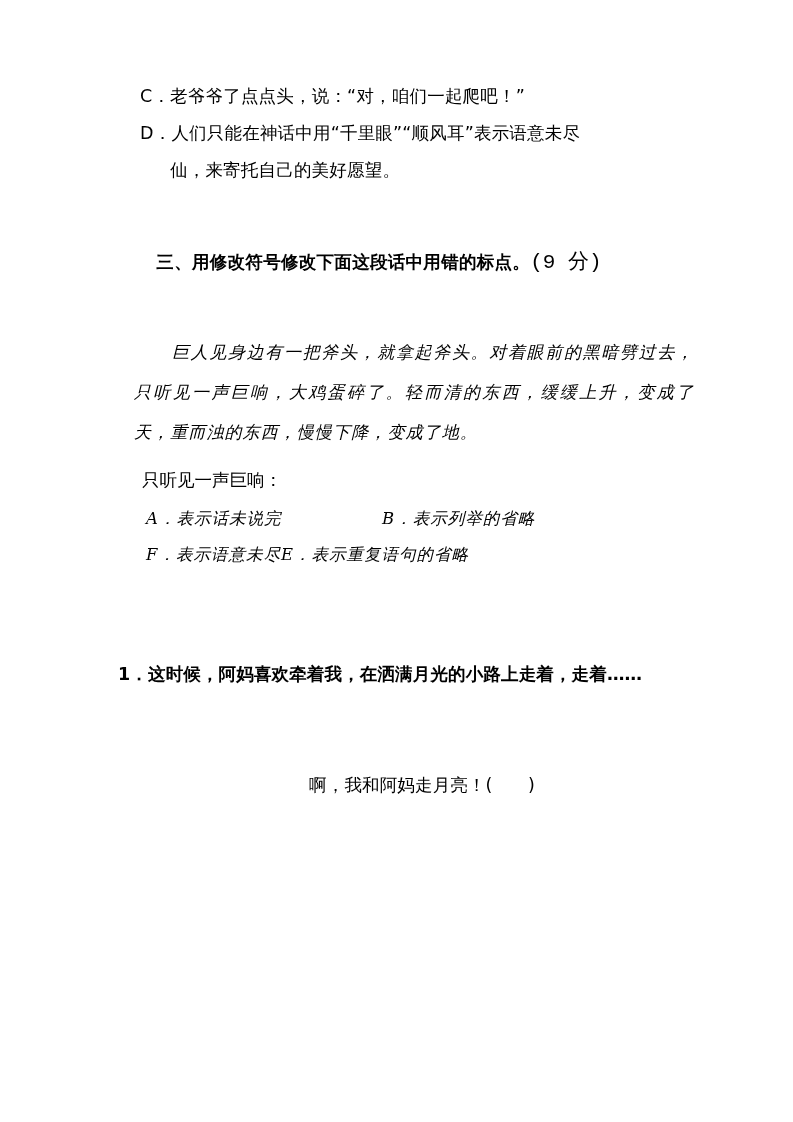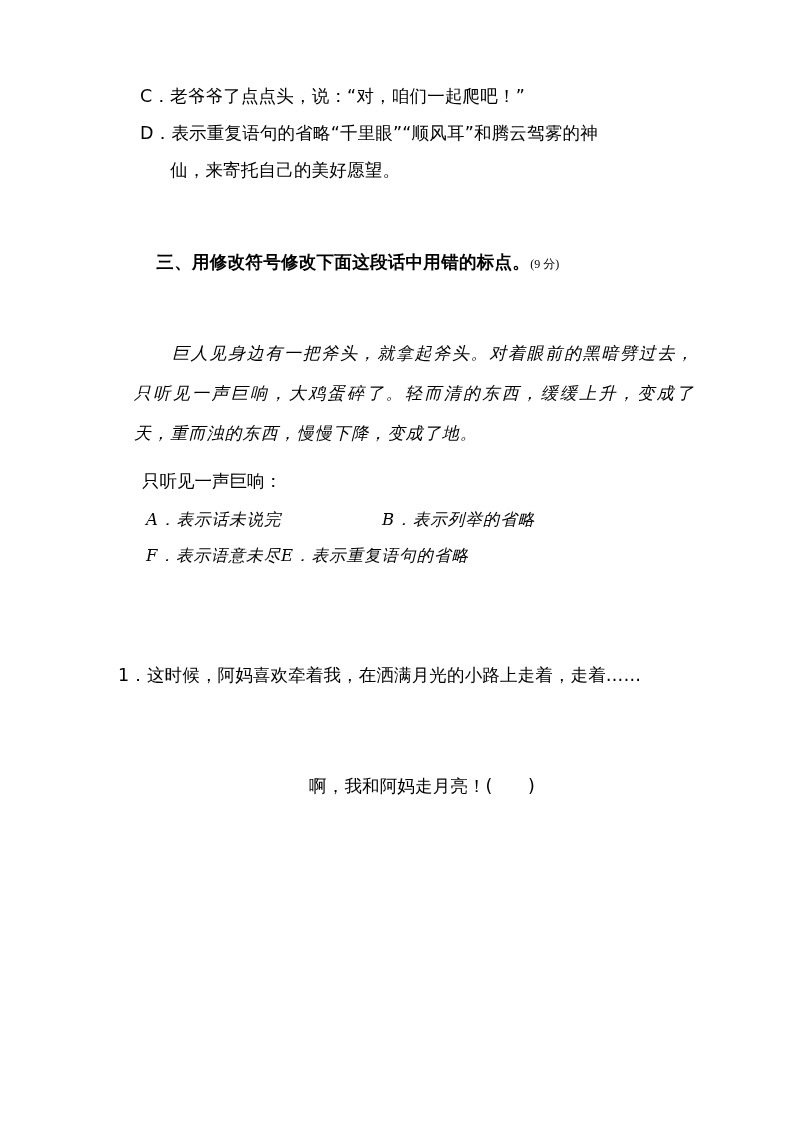--- a/index.html
+++ b/index.html
@@ -52,22 +52,22 @@
   .section-heading {
     font-weight: bold;
     font-size: 17.5px;
     line-height: 40px;
     letter-spacing: 0.3px;
     margin-top: 13px;
     white-space: pre-wrap;
   }
   .section-heading .score {
     font-weight: normal;
-    font-family: Liberation Serif, serif;
-    font-size: 12px;
+    font-family: Liberation Mono, monospace;
+    font-size: 21px;
     letter-spacing: 0;
   }
 
   
   .passage {
     font-family: Liberation Sans, sans-serif;
     font-style: italic;
     font-size: 17px;
     line-height: 40px;
     letter-spacing: 1.1px;
@@ -110,38 +110,39 @@
   
   .q {
     font-size: 17.5px;
     line-height: 37px;
     letter-spacing: 0.15px;
     margin-top: 9px;
     white-space: pre-wrap;
   }
   .q-first {
     text-indent: 0;
+    font-weight: bold;
   }
   .q-cont {
     padding-left: 28px;
     font-size: 17.5px;
     line-height: 37px;
     letter-spacing: 0.15px;
     white-space: pre-wrap;
     text-align: center;
   }
 </style>
 </head>
 <body>
 
 <div class="page">
   <div class="content">
 
     <div class="choice-row">C．老爷爷了点点头，说：“对，咱们一起爬吧！”</div>
-    <div class="choice-row">D．表示重复语句的省略“千里眼”“顺风耳”和腾云驾雾的神</div>
+    <div class="choice-row">D．人们只能在神话中用“千里眼”“顺风耳”表示语意未尽</div>
     <div class="choice-cont">仙，来寄托自己的美好愿望。</div>
 
     <div class="section-heading">
       <span>三、用修改符号修改下面这段话中用错的标点。</span><span class="score">(9 分)</span>
     </div>
     <div class="passage">巨人见身边有一把斧头，就拿起斧头。对着眼前的黑暗劈过去，只听见一声巨响，大鸡蛋碎了。轻而清的东西，缓缓上升，变成了天，重而浊的东西，慢慢下降，变成了地。</div>
 
     <div class="sub-label">只听见一声巨响：</div>
 
     <div class="opt-grid">

